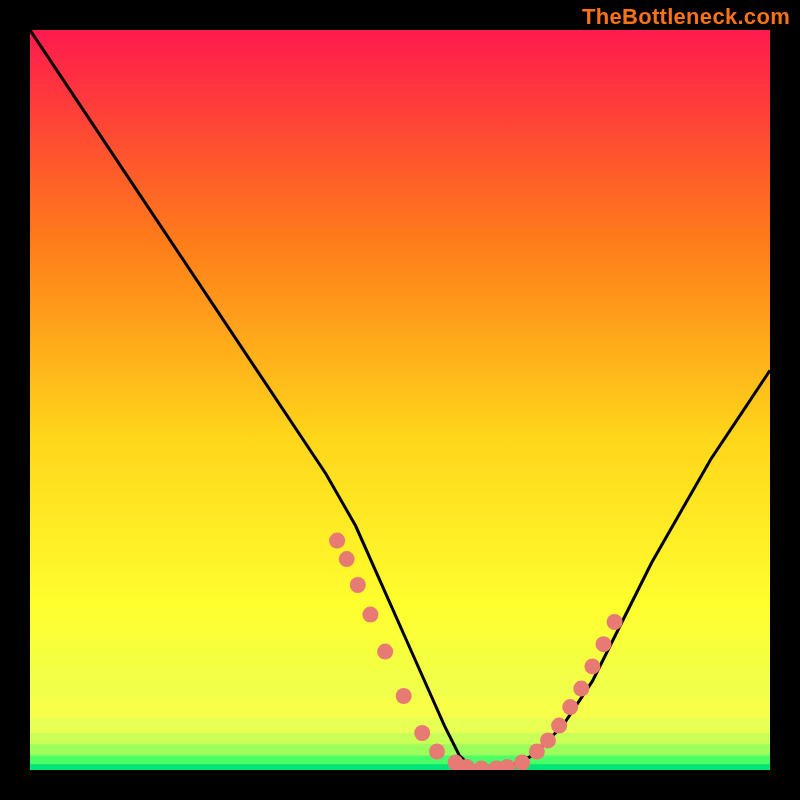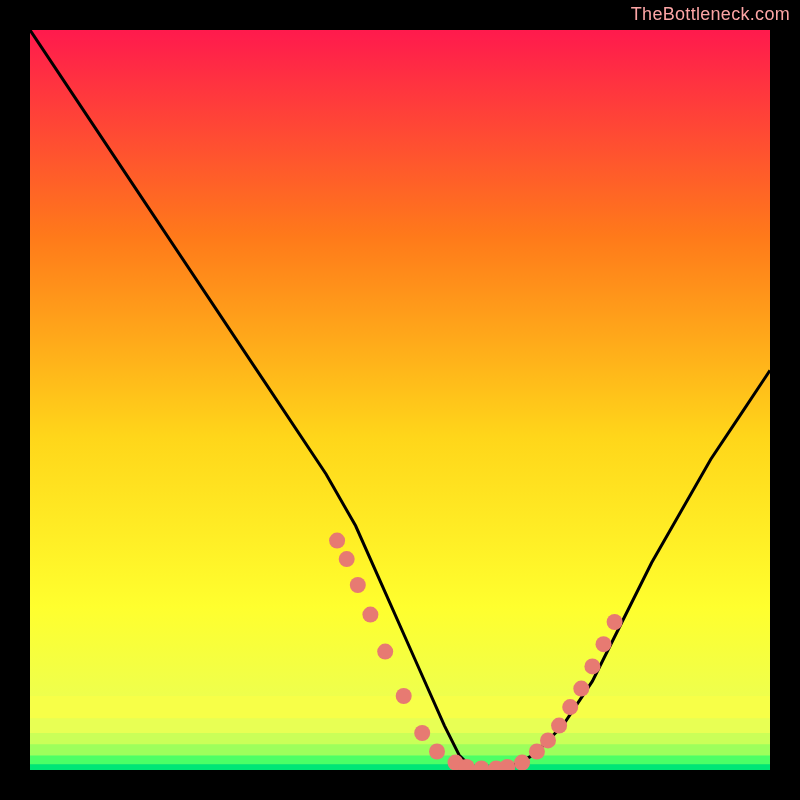--- a/index.html
+++ b/index.html
@@ -14,23 +14,23 @@
   .stage {
     position: relative;
     width: 800px;
     height: 800px;
     background: #000;
   }
   .watermark {
     position: absolute;
     top: 4px;
     right: 10px;
-    color: #fca5a5;
-    font-size: 18px;
-    font-weight: 400;
+    color: #f97316;
+    font-size: 22px;
+    font-weight: 700;
     letter-spacing: 0.3px;
     user-select: none;
   }
   .plot {
     position: absolute;
     left: 30px;
     top: 30px;
     width: 740px;
     height: 740px;
     overflow: hidden;

